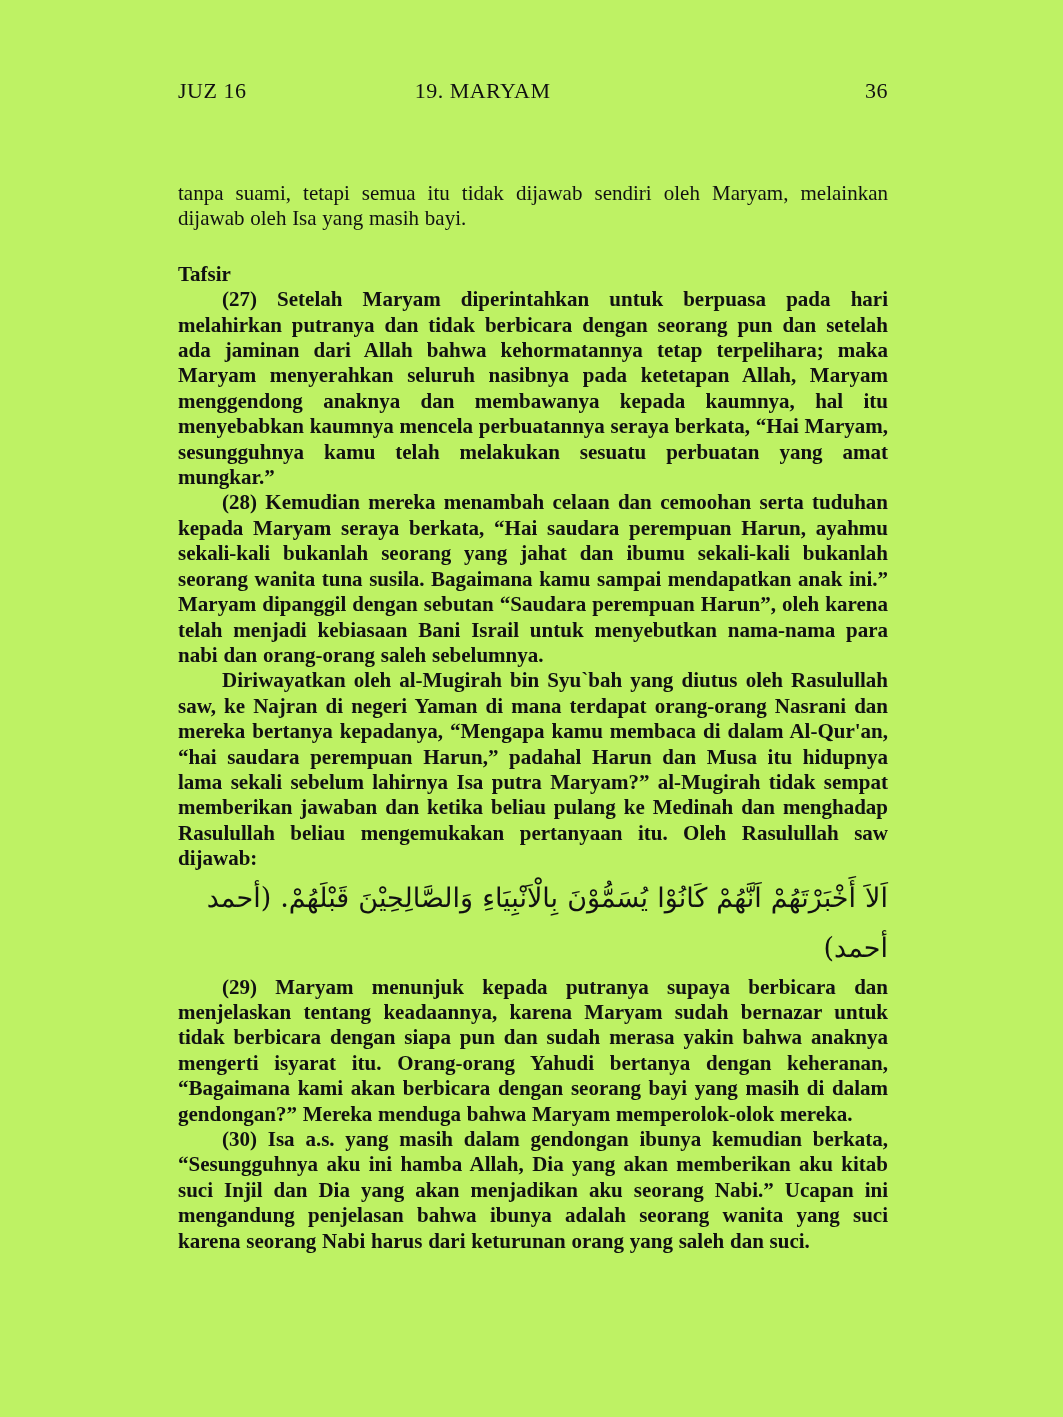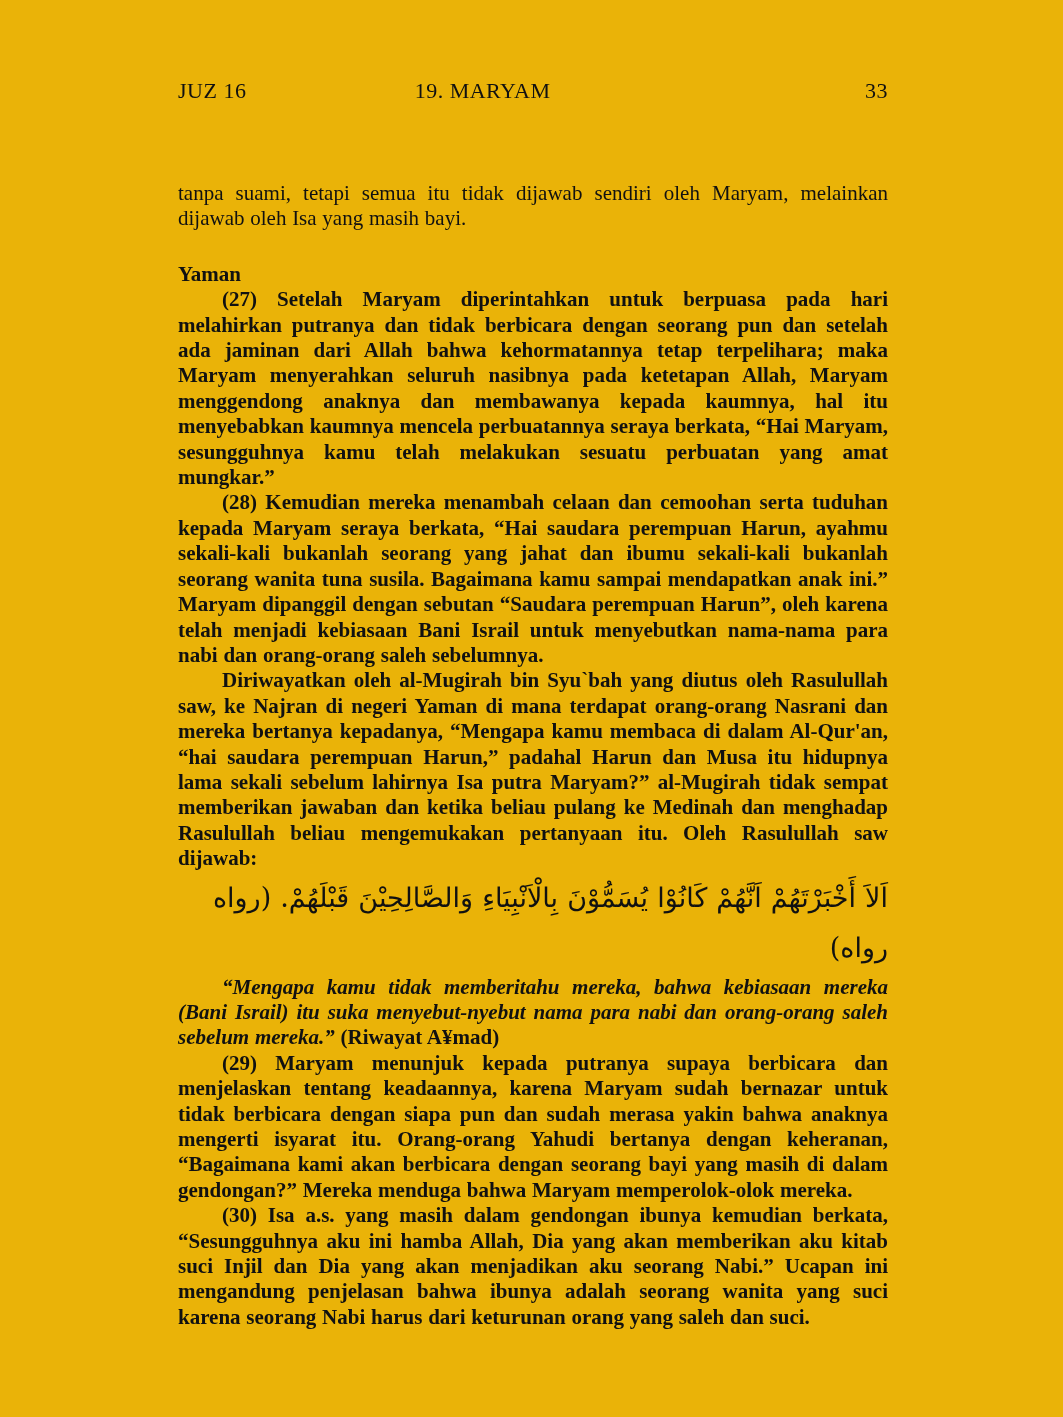--- a/index.html
+++ b/index.html
@@ -4,21 +4,21 @@
 <style>
   html, body {
     margin: 0;
     padding: 0;
     background: #ffffff;
   }
   .page {
     position: relative;
     width: 1063px;
     height: 1417px;
-    background: #eab308;
+    background: #bef264;
     color: #111111;
     font-family: "Liberation Serif", "DejaVu Serif", serif;
     overflow: hidden;
   }
   .content {
     position: absolute;
     left: 178px;
     top: 78px;
     width: 710px;
   }
@@ -60,37 +60,36 @@
 </style>
 </head>
 <body>
 
 <div class="page">
   <div class="content">
 
     <div class="running-header">
       <span class="rh-left">JUZ 16</span>
       <span class="rh-center">19. MARYAM</span>
-      <span class="rh-right">33</span>
+      <span class="rh-right">36</span>
     </div>
 
     <div class="body-text">
       <p>tanpa suami, tetapi semua itu tidak dijawab sendiri oleh Maryam, melainkan dijawab oleh Isa yang masih bayi.</p>
 
-      <p class="tafsir-heading">Yaman</p>
+      <p class="tafsir-heading">Tafsir</p>
 
       <p class="indent">(27) Setelah Maryam diperintahkan untuk berpuasa pada hari melahirkan putranya dan tidak berbicara dengan seorang pun dan setelah ada jaminan dari Allah bahwa kehormatannya tetap terpelihara; maka Maryam menyerahkan seluruh nasibnya pada ketetapan Allah, Maryam menggendong anaknya dan membawanya kepada kaumnya, hal itu menyebabkan kaumnya mencela perbuatannya seraya berkata, “Hai Maryam, sesungguhnya kamu telah melakukan sesuatu perbuatan yang amat mungkar.”</p>
 
       <p class="indent">(28) Kemudian mereka menambah celaan dan cemoohan serta tuduhan kepada Maryam seraya berkata, “Hai saudara perempuan Harun, ayahmu sekali-kali bukanlah seorang yang jahat dan ibumu sekali-kali bukanlah seorang wanita tuna susila. Bagaimana kamu sampai mendapatkan anak ini.” Maryam dipanggil dengan sebutan “Saudara perempuan Harun”, oleh karena telah menjadi kebiasaan Bani Israil untuk menyebutkan nama-nama para nabi dan orang-orang saleh sebelumnya.</p>
 
       <p class="indent">Diriwayatkan oleh al-Mugirah bin Syu`bah yang diutus oleh Rasulullah saw, ke Najran di negeri Yaman di mana terdapat orang-orang Nasrani dan mereka bertanya kepadanya, “Mengapa kamu membaca di dalam Al-Qur'an, “hai saudara perempuan Harun,” padahal Harun dan Musa itu hidupnya lama sekali sebelum lahirnya Isa putra Maryam?” al-Mugirah tidak sempat memberikan jawaban dan ketika beliau pulang ke Medinah dan menghadap Rasulullah beliau mengemukakan pertanyaan itu. Oleh Rasulullah saw dijawab:</p>
 
-      <p class="arabic-line">اَلاَ أَخْبَرْتَهُمْ اَنَّهُمْ كَانُوْا يُسَمُّوْنَ بِالْاَنْبِيَاءِ وَالصَّالِحِيْنَ قَبْلَهُمْ. (رواه رواه)</p>
+      <p class="arabic-line">اَلاَ أَخْبَرْتَهُمْ اَنَّهُمْ كَانُوْا يُسَمُّوْنَ بِالْاَنْبِيَاءِ وَالصَّالِحِيْنَ قَبْلَهُمْ. (أحمد أحمد)</p>
 
-      <p class="indent"><span class="quote-italic">“Mengapa kamu tidak memberitahu mereka, bahwa kebiasaan mereka (Bani Israil) itu suka menyebut-nyebut nama para nabi dan orang-orang saleh sebelum mereka.”</span><span class="quote-attr"> (Riwayat A¥mad)</span></p>
 
       <p class="indent">(29) Maryam menunjuk kepada putranya supaya berbicara dan menjelaskan tentang keadaannya, karena Maryam sudah bernazar untuk tidak berbicara dengan siapa pun dan sudah merasa yakin bahwa anaknya mengerti isyarat itu. Orang-orang Yahudi bertanya dengan keheranan, “Bagaimana kami akan berbicara dengan seorang bayi yang masih di dalam gendongan?” Mereka menduga bahwa Maryam memperolok-olok mereka.</p>
 
       <p class="indent">(30) Isa a.s. yang masih dalam gendongan ibunya kemudian berkata, “Sesungguhnya aku ini hamba Allah, Dia yang akan memberikan aku kitab suci Injil dan Dia yang akan menjadikan aku seorang Nabi.” Ucapan ini mengandung penjelasan bahwa ibunya adalah seorang wanita yang suci karena seorang Nabi harus dari keturunan orang yang saleh dan suci.</p>
     </div>
 
   </div>
 </div>
 
 </body></html>

